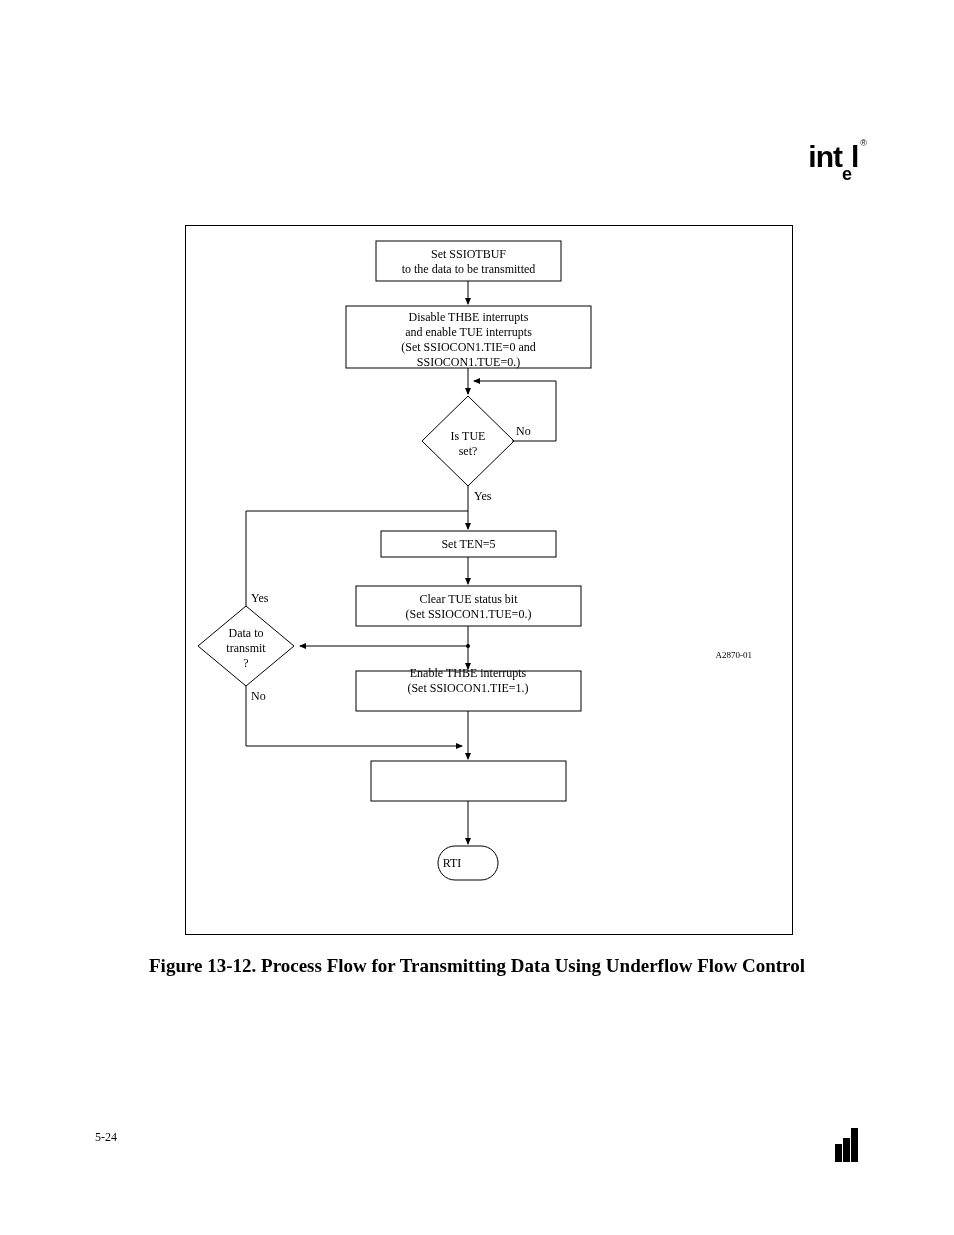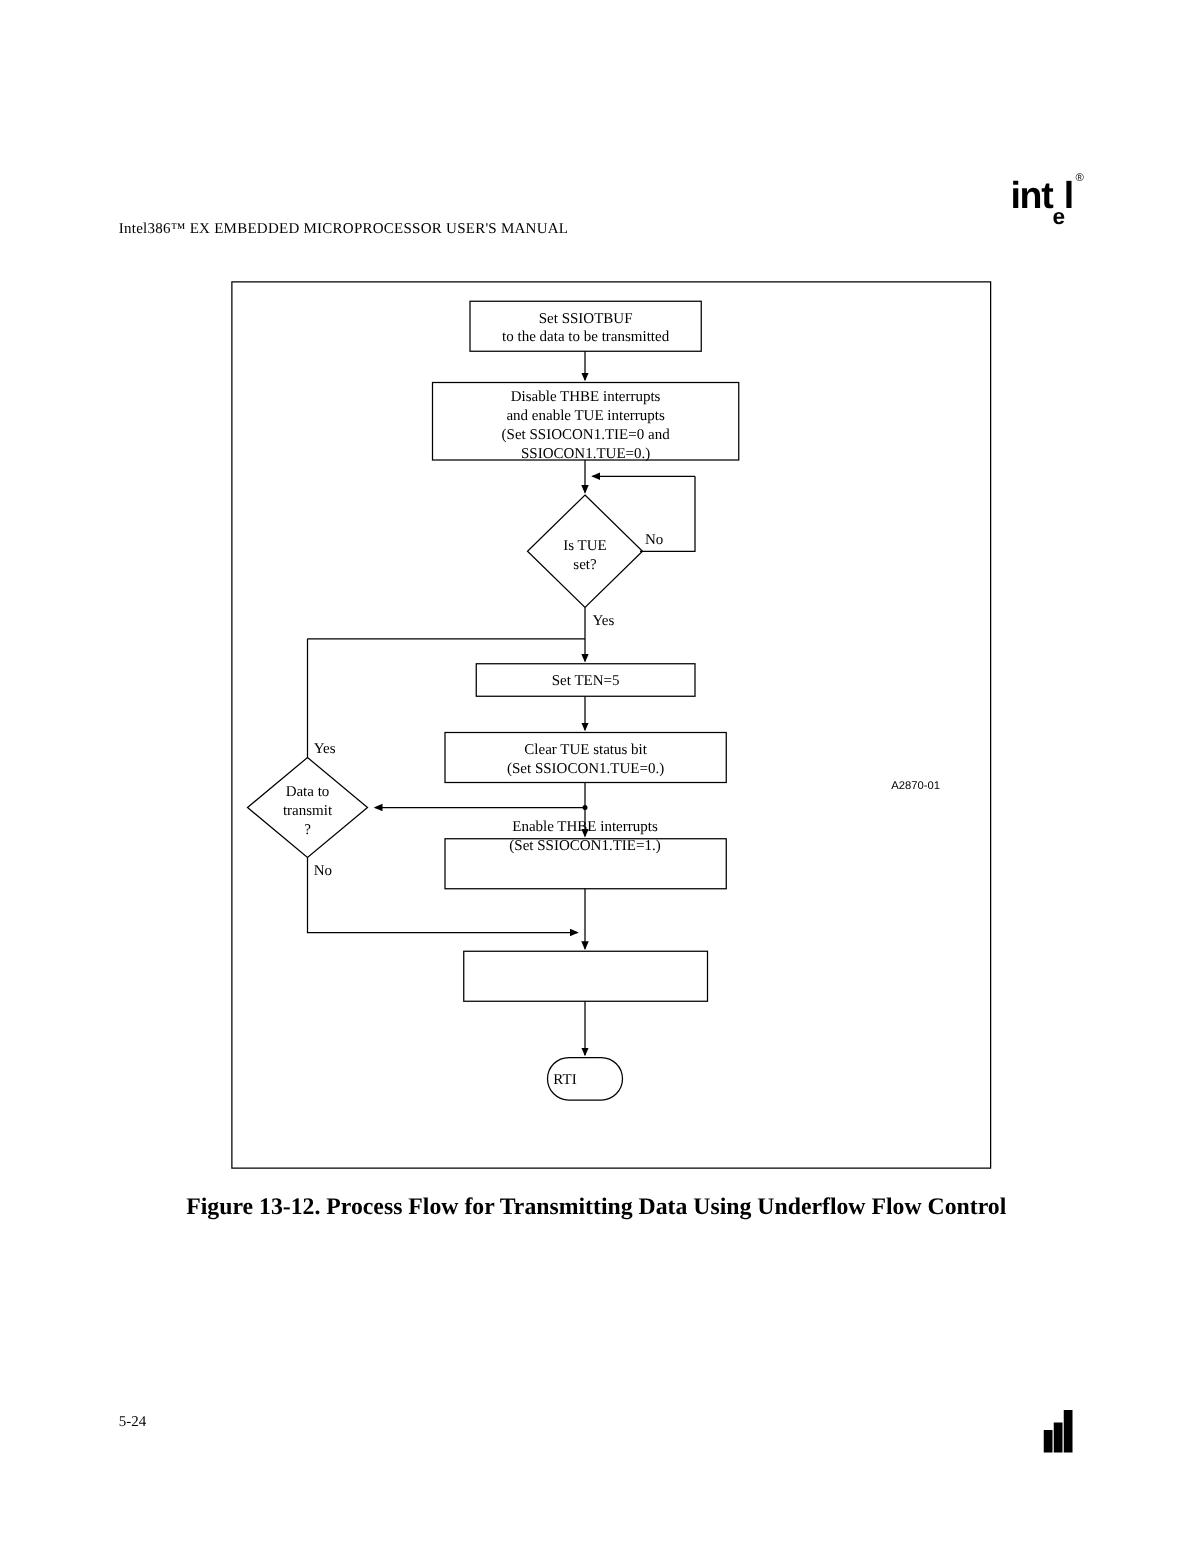--- a/index.html
+++ b/index.html
@@ -4,37 +4,36 @@
 <style>
   html,body{margin:0;padding:0;background:#fff;font-family:"Times New Roman",Times,serif;color:#000}
   .page{position:relative;width:954px;height:1235px;margin:0 auto;background:#fff}
   .logo{position:absolute;top:140px;right:90px;font-family:Liberation Sans, sans-serif;font-weight:700;font-size:30px;letter-spacing:-1px}
   .logo sub{font-size:18px;position:relative;top:6px}
   .logo sup{font-size:9px;font-weight:400;position:relative;top:-10px;left:2px}
   .hdr{position:absolute;top:175px;left:95px;font-size:12px;letter-spacing:0.2px}
   .frame{position:absolute;top:225px;left:185px;width:608px;height:710px;border:1px solid #000;box-sizing:border-box}
   .txt{position:absolute;font-size:12px;text-align:center;line-height:1.25;width:100%}
   .cap{position:absolute;top:955px;left:0;width:954px;text-align:center;font-size:19px;font-weight:700}
-  .ref{position:absolute;bottom:301px;right:40px;font-size:9px;font-family:Liberation Sans, sans-serif}
+  .ref{position:absolute;bottom:274px;right:40px;font-size:9px;font-family:Liberation Serif, serif}
   .foot-l{position:absolute;top:1130px;left:95px;font-size:12px}
   .foot-r{position:absolute;top:1128px;right:95px}
   .foot-r .bar{display:inline-block;width:7px;height:34px;background:#000;vertical-align:bottom;margin-right:1px}
   .foot-r .s1{height:24px}
   .foot-r .s2{height:18px}
 </style>
 </head>
 <body>
 
 <div class="page">
 
   <div class="logo">
     <span>int</span><sub>e</sub><span>l</span><sup>®</sup>
   </div>
 
-  <div class="hdr">Intel386™ EX EMBEDDED MICROPROCESSOR USER'S MANUAL</div>
 
   <div class="frame">
 
     <svg width="608" height="710" viewBox="0 0 608 710">
       <defs>
         <marker id="ah" markerWidth="8" markerHeight="8" refX="6" refY="3" orient="auto">
           <path d="M0,0 L7,3 L0,6 Z" fill="#000"></path>
         </marker>
       </defs>
 
@@ -83,21 +82,21 @@
     <div class="txt" style="top:21px;left:190px;width:185px">Set SSIOTBUF<br>to the data to be transmitted</div>
     <div class="txt" style="top:84px;left:160px;width:245px">Disable THBE interrupts<br>and enable TUE interrupts<br>(Set SSIOCON1.TIE=0 and<br>SSIOCON1.TUE=0.)</div>
     <div class="txt" style="top:203px;left:236px;width:92px">Is TUE<br>set?</div>
     <div class="txt" style="top:263px;left:288px;width:30px;text-align:left">Yes</div>
     <div class="txt" style="top:198px;left:330px;width:30px;text-align:left">No</div>
     <div class="txt" style="top:311px;left:195px;width:175px">Set TEN=5</div>
     <div class="txt" style="top:366px;left:170px;width:225px">Clear TUE status bit<br>(Set SSIOCON1.TUE=0.)</div>
     <div class="txt" style="top:400px;left:12px;width:96px">Data to<br>transmit<br>?</div>
     <div class="txt" style="top:365px;left:65px;width:30px;text-align:left">Yes</div>
     <div class="txt" style="top:463px;left:65px;width:30px;text-align:left">No</div>
-    <div class="txt" style="top:428px;left:170px;width:224px">Enable THBE interrupts<br>(Set SSIOCON1.TIE=1.)</div>
+    <div class="txt" style="top:440px;left:170px;width:224px">Enable THBE interrupts<br>(Set SSIOCON1.TIE=1.)</div>
     <div class="txt" style="top:630px;left:236px;width:60px">RTI</div>
 
     <div class="ref">A2870-01</div>
   </div>
 
   <div class="cap">Figure 13-12. Process Flow for Transmitting Data Using Underflow Flow Control</div>
 
   <div class="foot-l">5-24</div>
   <div class="foot-r">
     <span class="bar s2"></span><span class="bar s1"></span><span class="bar"></span>

